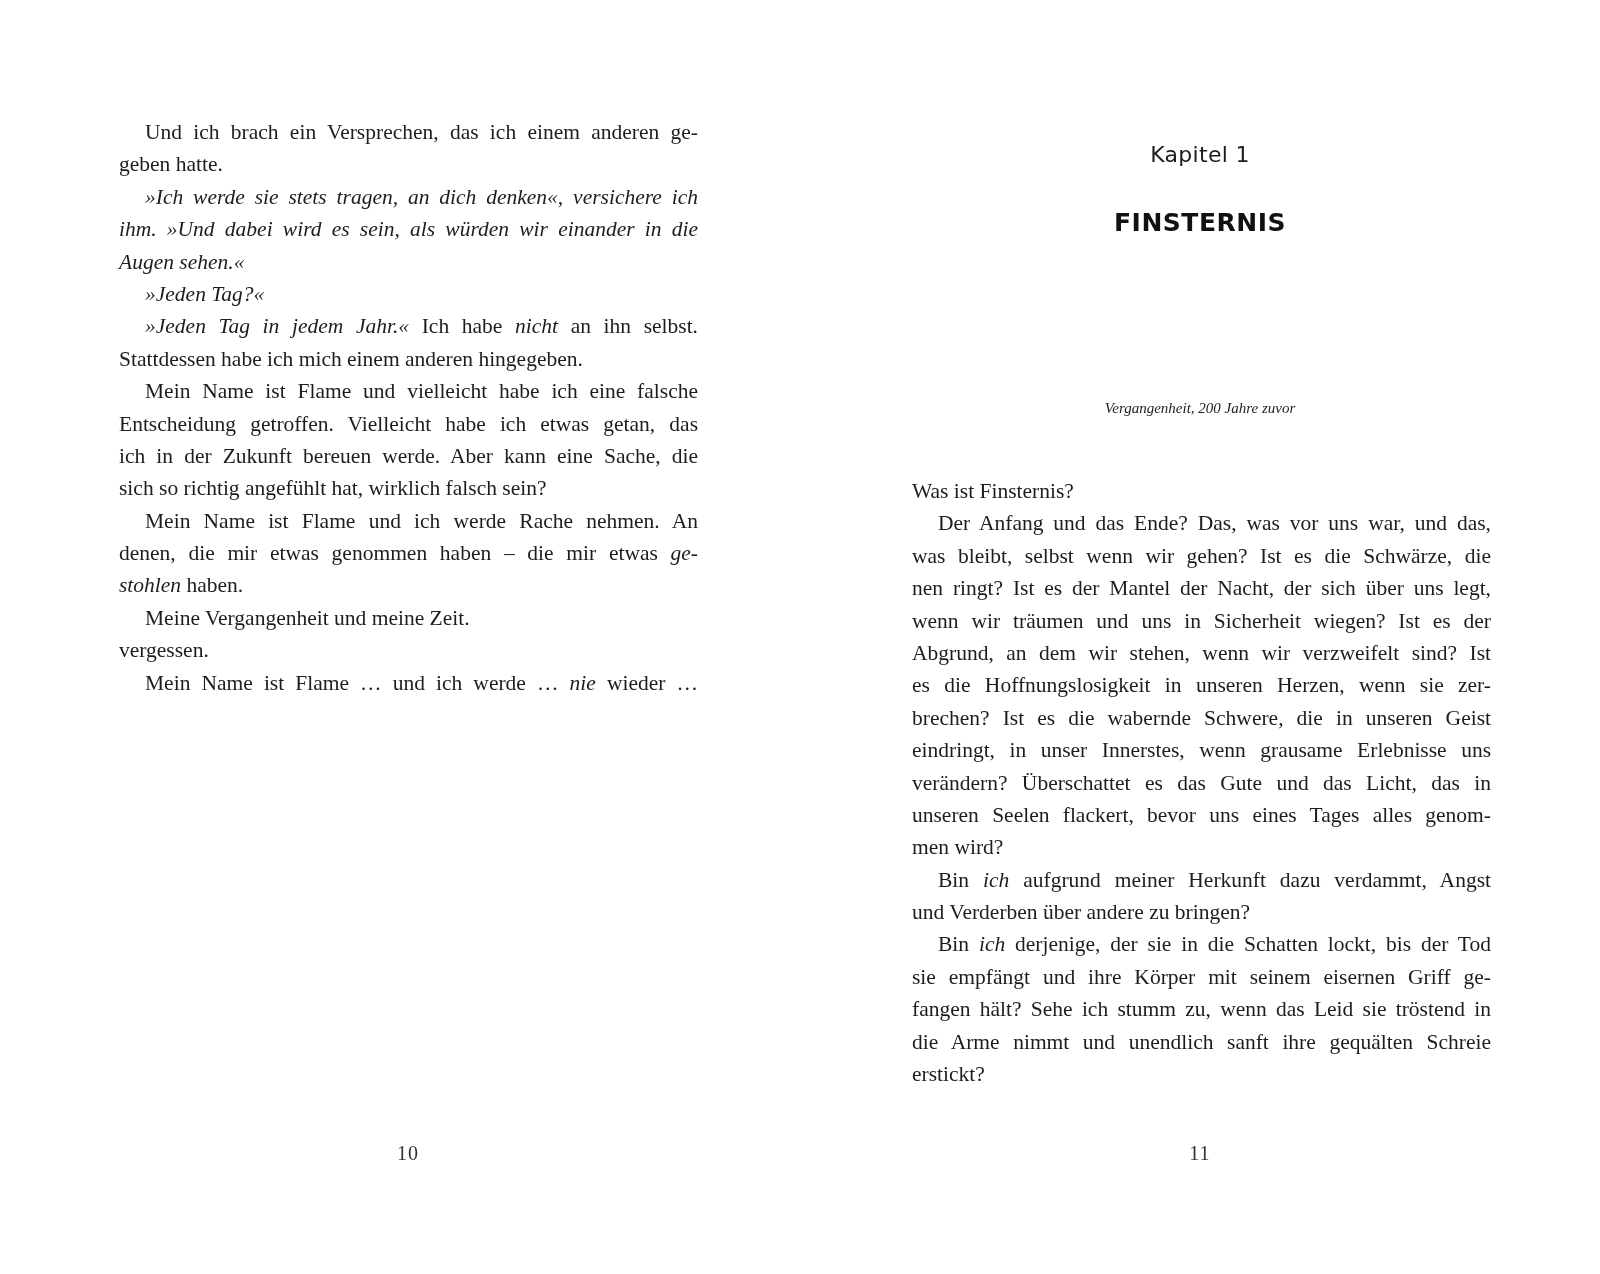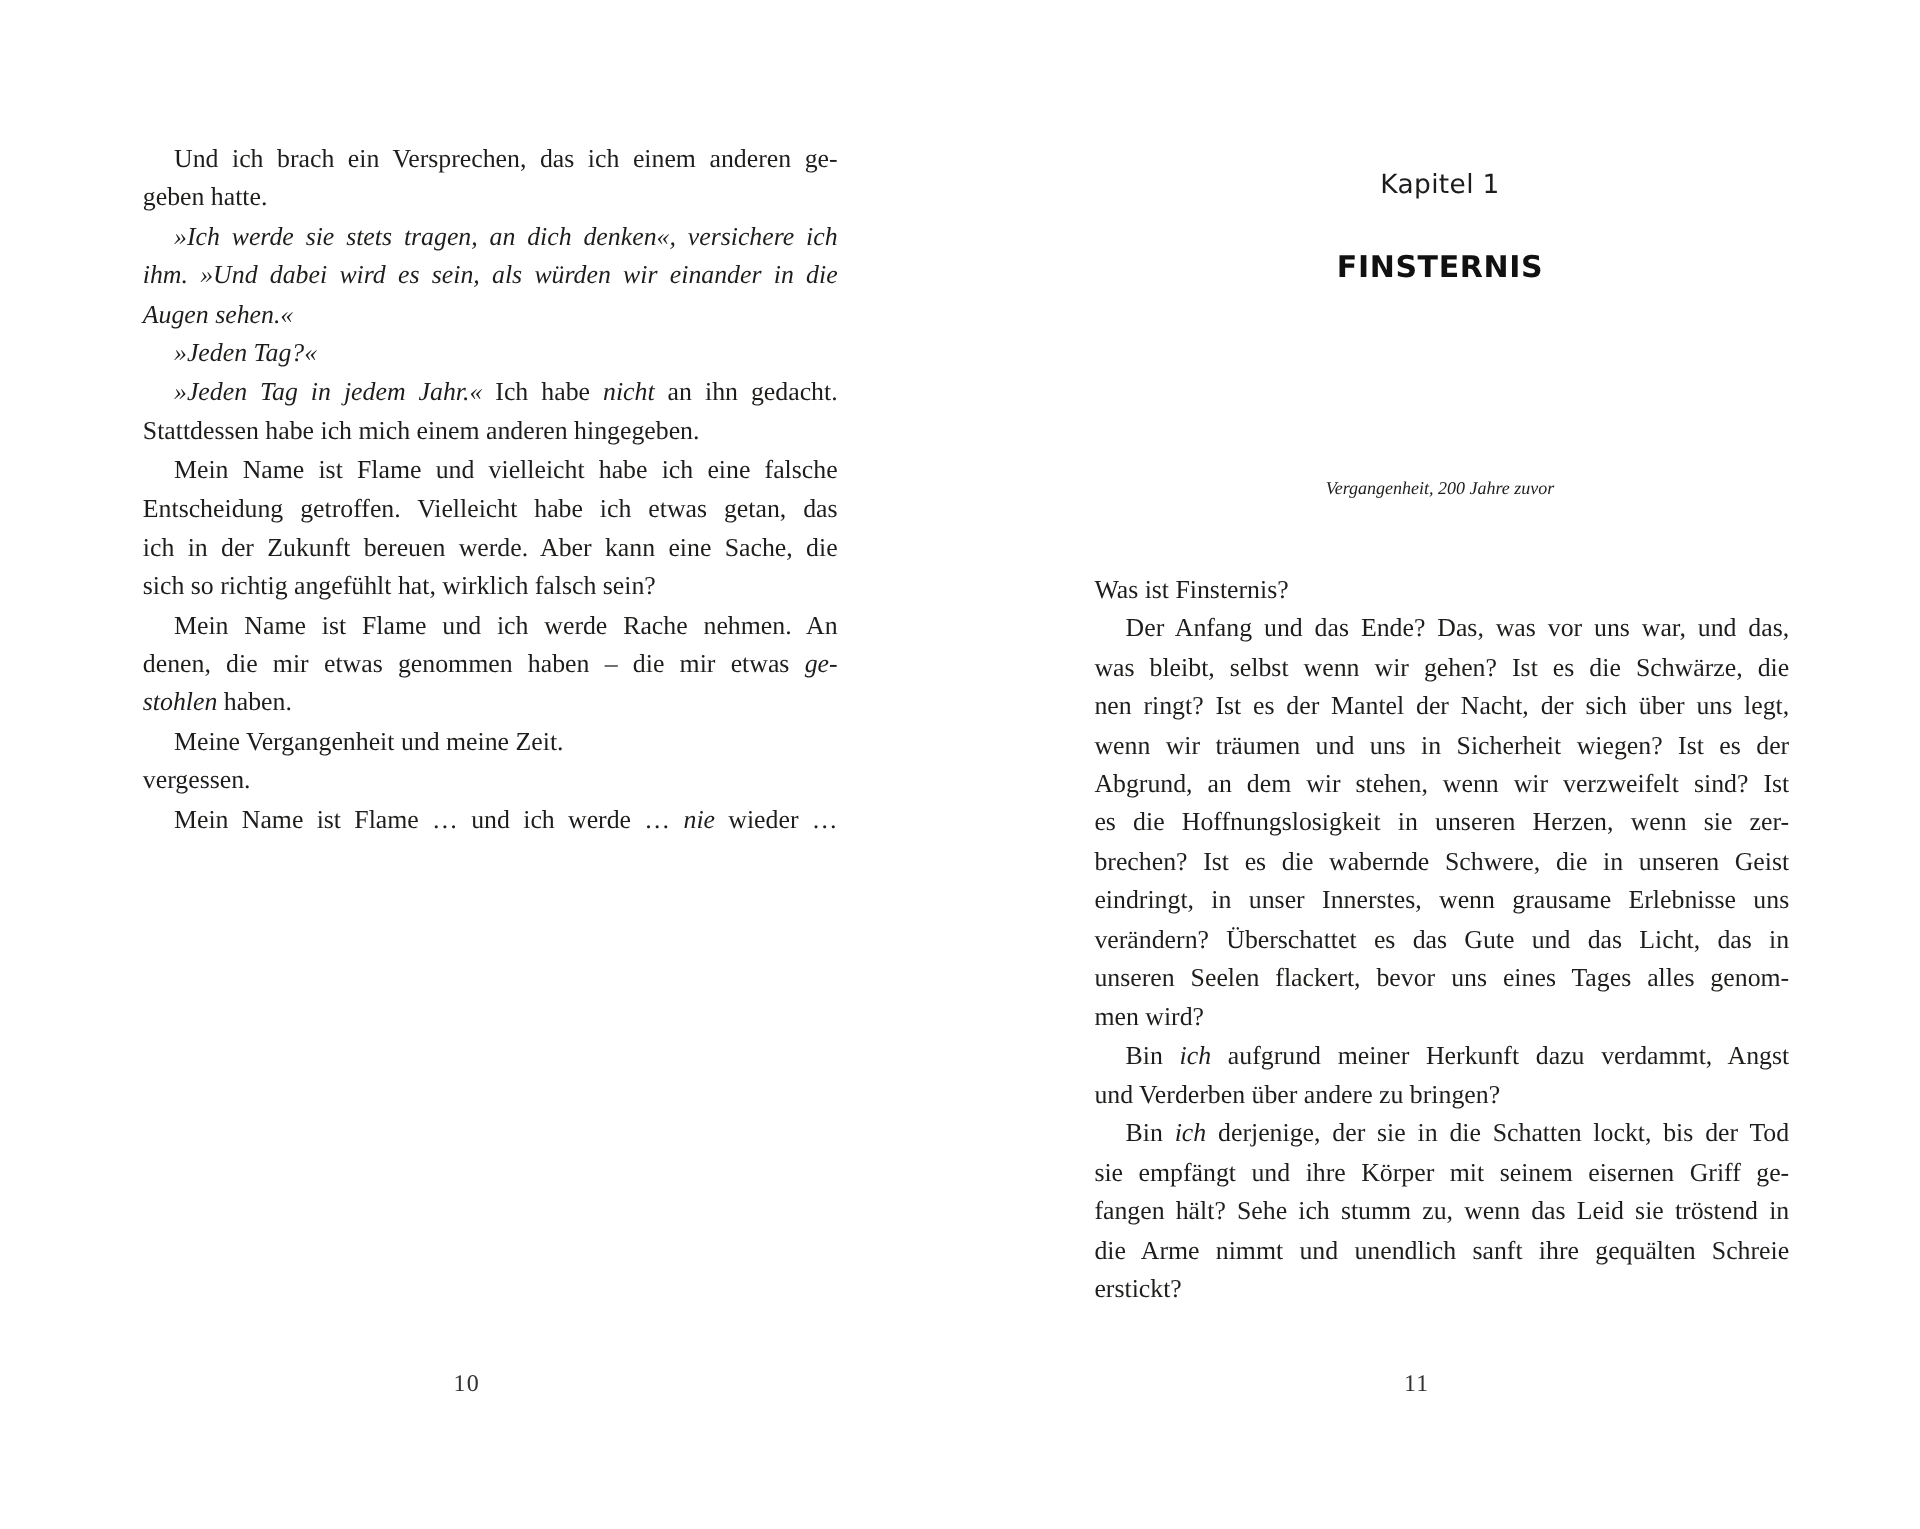--- a/index.html
+++ b/index.html
@@ -96,38 +96,38 @@
       font-style: italic;
       font-size: 15px;
       color: #1d1d1b;
     }
     .page-number {
       position: absolute;
       top: 1142px;
       font-size: 20px;
       color: #333333;
       width: 60px;
-      text-align: left;
+      text-align: center;
       letter-spacing: 1px;
     }
     .page-left .page-number { left: 378px; }
     .page-right .page-number { left: 370px; }
   </style>
 </head>
 <body>
 
 <div class="page page-left">
   <div class="text-block">
       <span class="line indent"><span>Und ich brach ein Versprechen, das ich einem anderen ge-</span></span>
       <span class="line last"><span>geben hatte.</span></span>
       <span class="line indent"><span class="it">»Ich werde sie stets tragen, an dich denken«, versichere ich</span></span>
       <span class="line"><span class="it">ihm. »Und dabei wird es sein, als würden wir einander in die</span></span>
       <span class="line last"><span class="it">Augen sehen.«</span></span>
       <span class="line indent last"><span class="it">»Jeden Tag?«</span></span>
-      <span class="line indent"><span class="it">»Jeden Tag in jedem Jahr.«</span><span> Ich habe </span><span class="it">nicht</span><span> an ihn gedacht.</span></span>
+      <span class="line indent"><span class="it">»Jeden Tag in jedem Jahr.«</span><span> Ich habe </span><span class="it">nicht</span><span> an ihn selbst.</span></span>
       <span class="line last"><span>Stattdessen habe ich mich einem anderen hingegeben.</span></span>
       <span class="line indent"><span>Mein Name ist Flame und vielleicht habe ich eine falsche</span></span>
       <span class="line"><span>Entscheidung getroffen. Vielleicht habe ich etwas getan, das</span></span>
       <span class="line"><span>ich in der Zukunft bereuen werde. Aber kann eine Sache, die</span></span>
       <span class="line last"><span>sich so richtig angefühlt hat, wirklich falsch sein?</span></span>
       <span class="line indent"><span>Mein Name ist Flame und ich werde Rache nehmen. An</span></span>
       <span class="line"><span>denen, die mir etwas genommen haben – die mir etwas </span><span class="it">ge-</span></span>
       <span class="line last"><span class="it">stohlen</span><span> haben.</span></span>
       <span class="line indent last"><span>Meine Vergangenheit und meine Zeit.</span></span>
       <span class="line last"><span>vergessen.</span></span>

